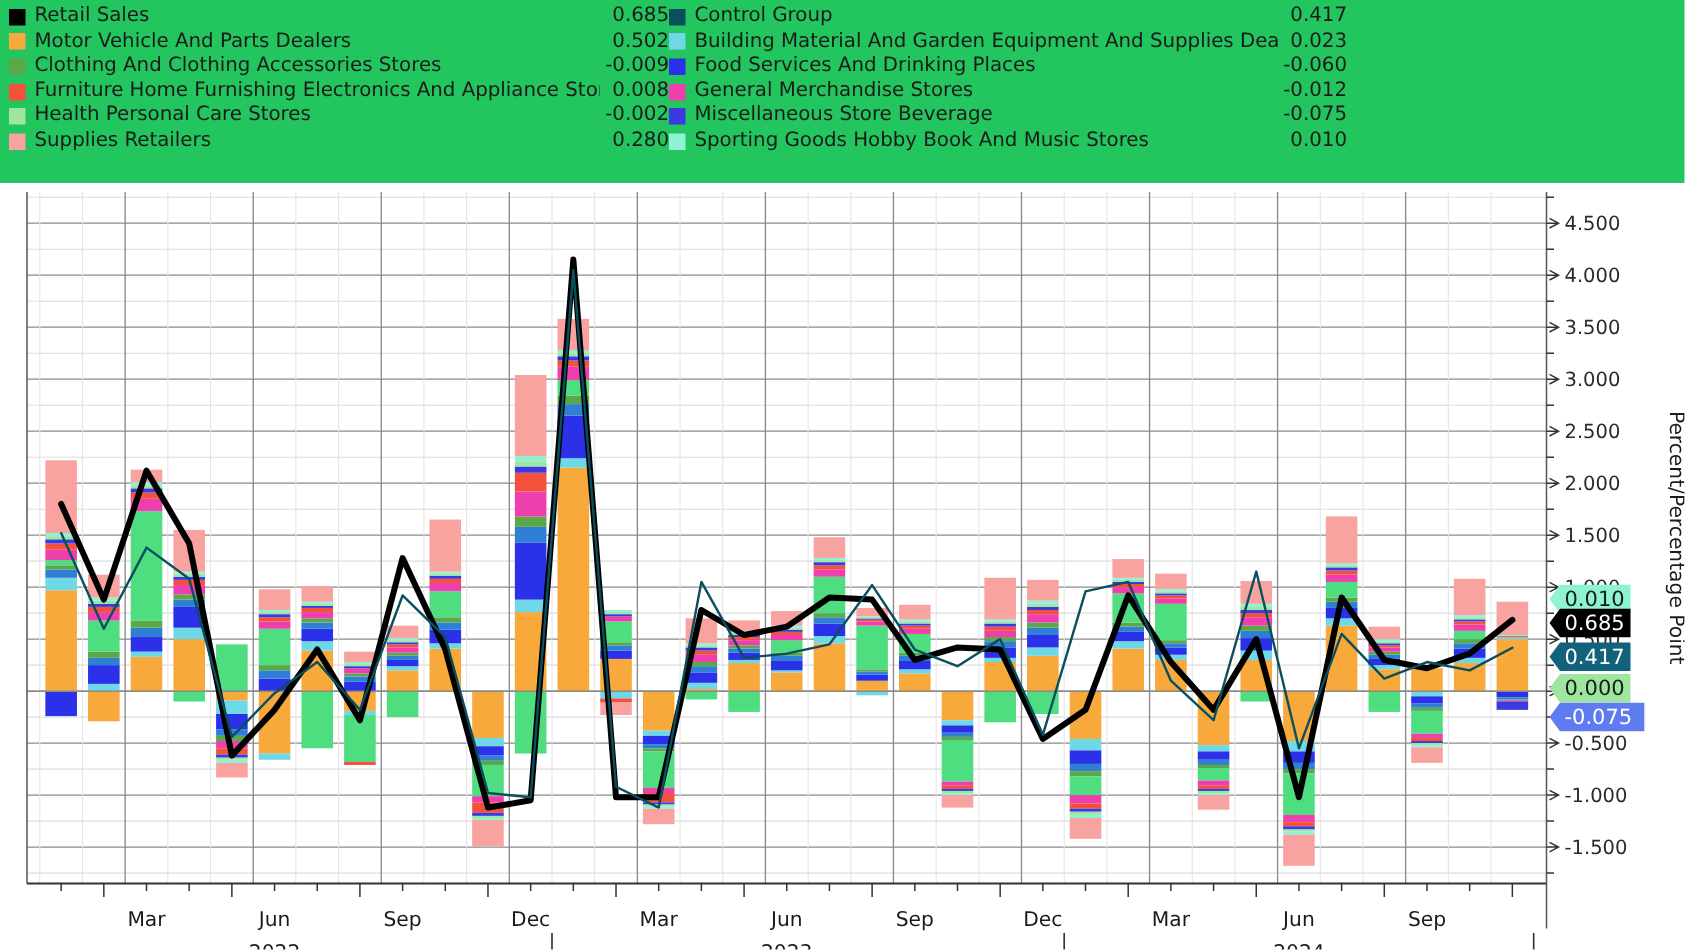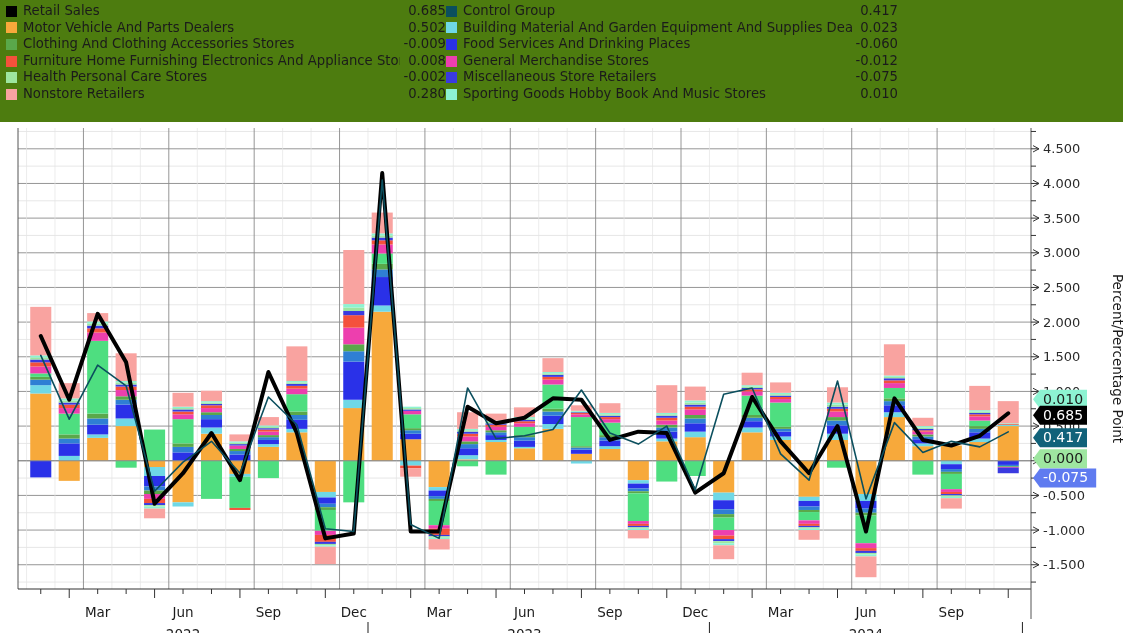--- a/index.html
+++ b/index.html
@@ -19,21 +19,21 @@
     width: 1123px;
     height: 633px;
   }
 
   
   .legend {
     position: absolute;
     left: 0; top: 0;
     width: 1123px;
     height: 122px;
-    background: #4d7c0f;
+    background: #22c55e;
     box-sizing: border-box;
     padding: 3px 0 0 0;
   }
   .legend-col {
     position: absolute;
     top: 3px;
   }
   .legend-col.left  { left: 6px;   width: 440px; }
   .legend-col.right { left: 446px; width: 452px; }
 
@@ -129,21 +129,21 @@
           <span class="lg-label">Furniture Home Furnishing Electronics And Appliance Stores</span>
           <span class="lg-value">0.008</span>
         </div>
         <div class="legend-row">
           <span class="swatch" style="background: rgb(158, 230, 160);"></span>
           <span class="lg-label">Health Personal Care Stores</span>
           <span class="lg-value">-0.002</span>
         </div>
         <div class="legend-row">
           <span class="swatch" style="background: rgb(249, 163, 160);"></span>
-          <span class="lg-label">Nonstore Retailers</span>
+          <span class="lg-label">Supplies Retailers</span>
           <span class="lg-value">0.280</span>
         </div>
       </div>
     <div class="legend-col right" id="legend-right">
         <div class="legend-row">
           <span class="swatch" style="background: rgb(11, 79, 94);"></span>
           <span class="lg-label">Control Group</span>
           <span class="lg-value">0.417</span>
         </div>
         <div class="legend-row">
@@ -156,21 +156,21 @@
           <span class="lg-label">Food Services And Drinking Places</span>
           <span class="lg-value">-0.060</span>
         </div>
         <div class="legend-row">
           <span class="swatch" style="background: rgb(237, 63, 174);"></span>
           <span class="lg-label">General Merchandise Stores</span>
           <span class="lg-value">-0.012</span>
         </div>
         <div class="legend-row">
           <span class="swatch" style="background: rgb(58, 58, 224);"></span>
-          <span class="lg-label">Miscellaneous Store Retailers</span>
+          <span class="lg-label">Miscellaneous Store Beverage</span>
           <span class="lg-value">-0.075</span>
         </div>
         <div class="legend-row">
           <span class="swatch" style="background: rgb(141, 243, 210);"></span>
           <span class="lg-label">Sporting Goods Hobby Book And Music Stores</span>
           <span class="lg-value">0.010</span>
         </div>
       </div>
   </div>
 

